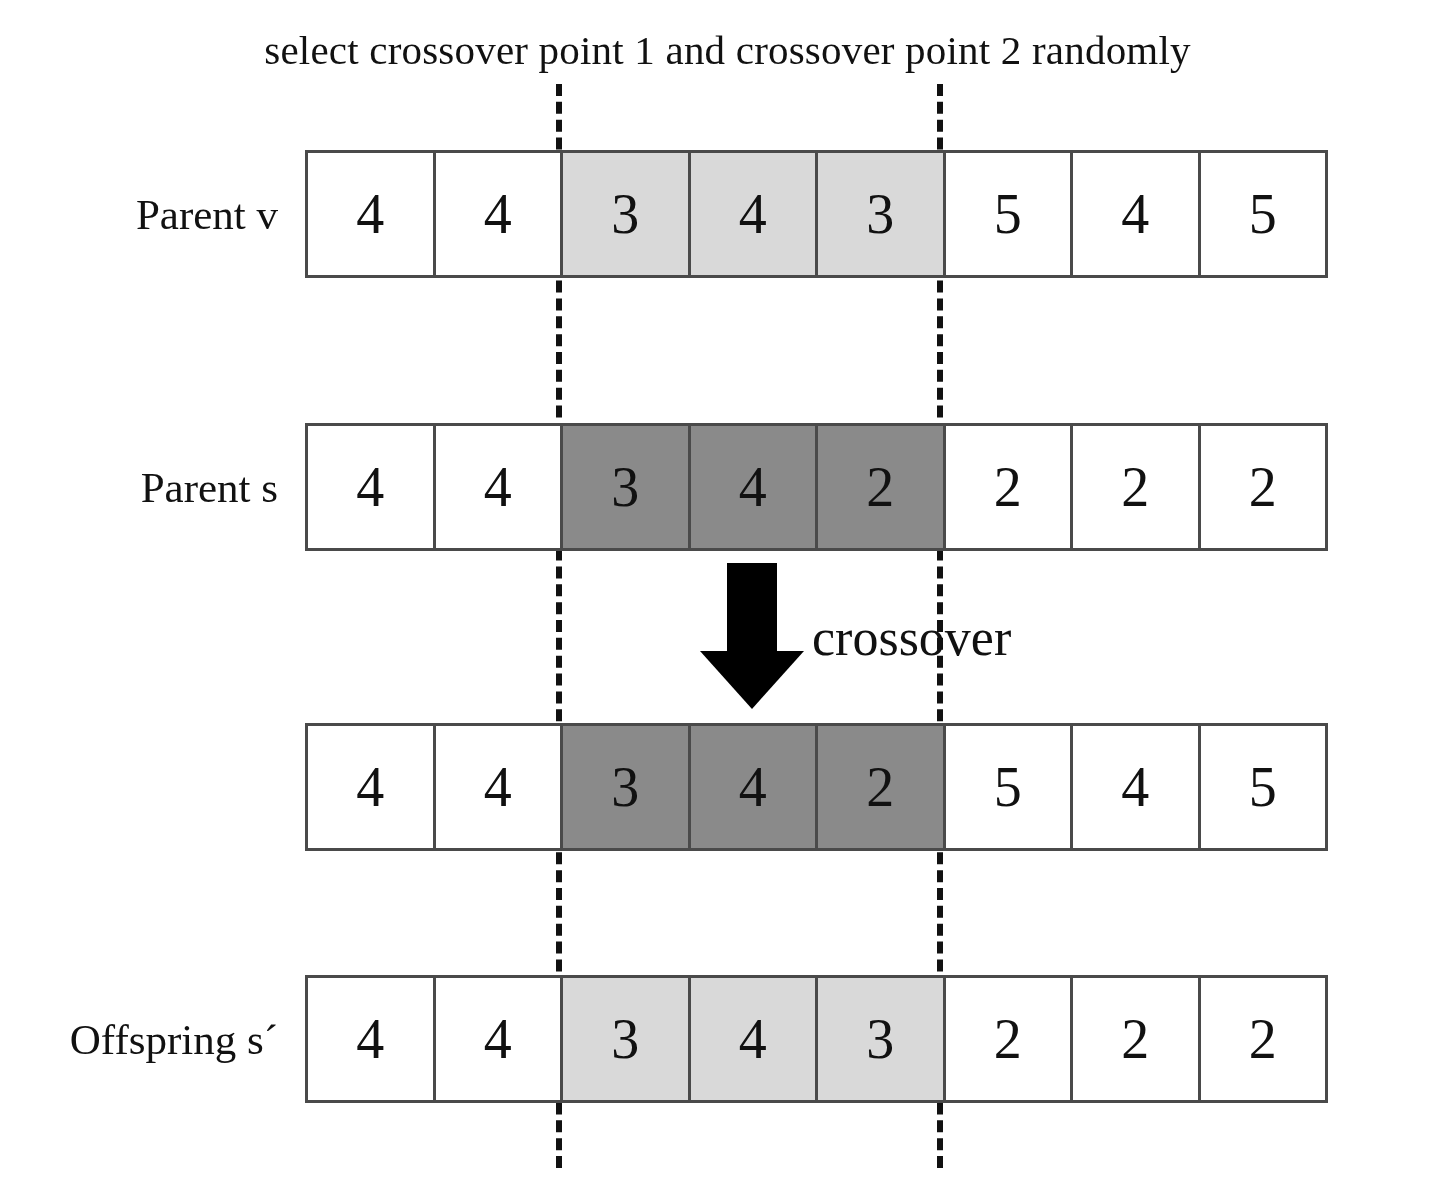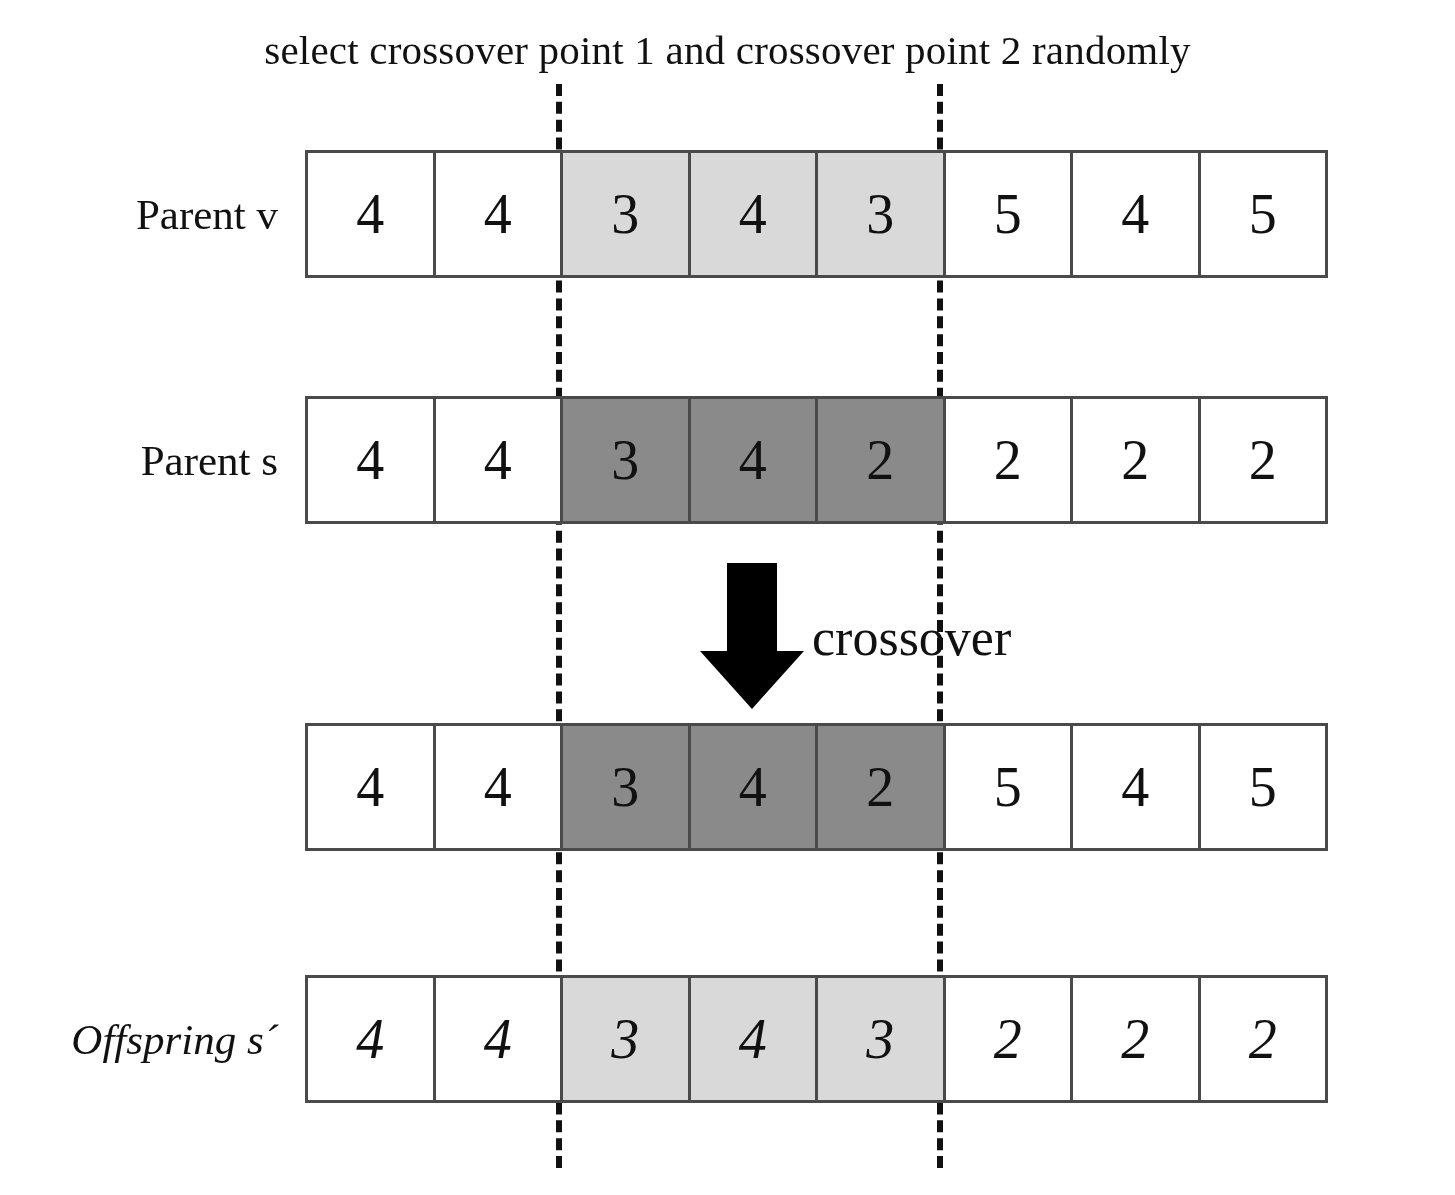--- a/index.html
+++ b/index.html
@@ -85,23 +85,23 @@
     font-size: 56px;
     line-height: 1;
     color: #111111;
     background: #ffffff;
   }
   .gene:last-child { border-right: none; }
   .gene.shade-light { background: #d9d9d9; }
   .gene.shade-dark  { background: #8a8a8a; }
 
   .row.r1 { top: 150px; }
-  .row.r2 { top: 396px; }
+  .row.r2 { top: 423px; }
   .row.r3 { top: 723px; }
-  .row.r4 { top: 975px; font-style: italic; }
+  .row.r4 { top: 975px; }
 
   
   .arrow-wrap {
     position: absolute;
     left: 700px;
     top: 563px;
     width: 104px;
     height: 144px;
   }
   .arrow-shaft {

